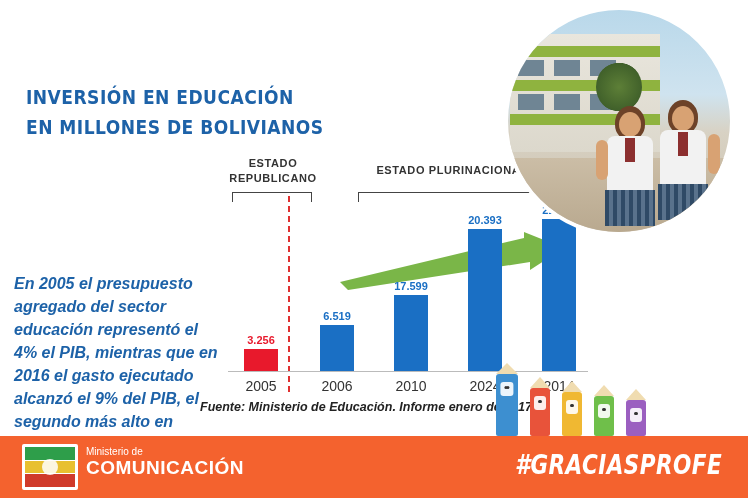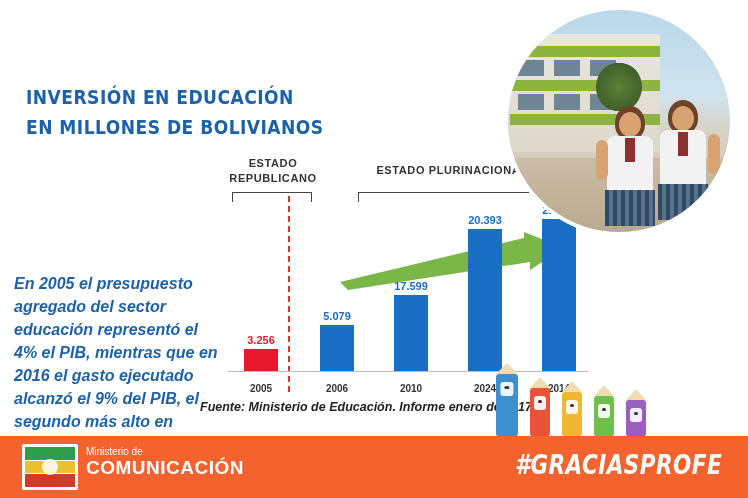--- a/index.html
+++ b/index.html
@@ -106,21 +106,21 @@
 
   
   .chart{position:absolute;left:228px;top:196px;width:380px;height:200px;}
   .baseline{position:absolute;left:0;bottom:24px;width:360px;height:1px;background:#bbbbbb;}
   .bar{position:absolute;bottom:25px;width:34px;background:#1a6fc4;}
   .bar.first{background:#e8192c;}
   .bar-val{
     position:absolute;font-size:11px;font-weight:bold;text-align:center;width:60px;
   }
   .bar-cat{
-    position:absolute;bottom:2px;font-size:10px;font-weight:bold;color:#333;
+    position:absolute;bottom:2px;font-size:14px;font-weight:normal;color:#333;
     text-align:center;width:60px;
   }
 
   
   .arrow{
     position:absolute;left:338px;top:232px;width:228px;height:58px;
     pointer-events:none;
   }
   .arrow-label{
     position:absolute;left:360px;top:254px;
@@ -219,21 +219,21 @@
   <div class="arrow-label">Incremento de 236%</div>
 
   <div class="chart">
     <div class="baseline"></div>
 
     <div class="bar first" style="left:16px;height:22px;"></div>
     <div class="bar-val" style="left:3px;bottom:50px;color:#e8192c;margin-top:46px;">3.256</div>
     <div class="bar-cat" style="left:3px;">2005</div>
 
     <div class="bar" style="left:92px;height:46px;"></div>
-    <div class="bar-val" style="left:79px;bottom:74px;color:#1a6fc4;">5.079</div>
+    <div class="bar-val" style="left:79px;bottom:74px;color:#1a6fc4;">6.519</div>
     <div class="bar-cat" style="left:79px;">2006</div>
 
     <div class="bar" style="left:166px;height:76px;"></div>
     <div class="bar-val" style="left:153px;bottom:104px;color:#1a6fc4;">17.599</div>
     <div class="bar-cat" style="left:153px;">2010</div>
 
     <div class="bar" style="left:240px;height:142px;"></div>
     <div class="bar-val" style="left:227px;bottom:170px;color:#1a6fc4;">20.393</div>
     <div class="bar-cat" style="left:227px;">2024</div>
 

